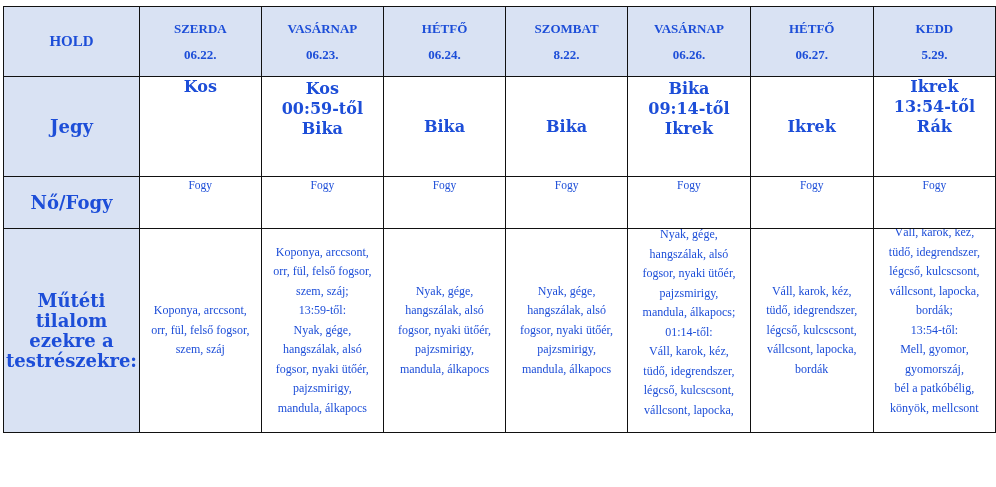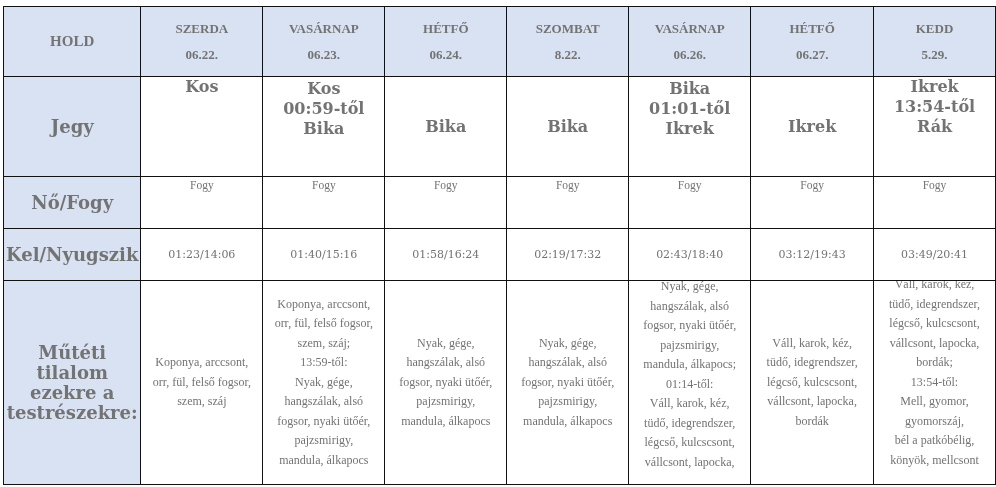--- a/index.html
+++ b/index.html
@@ -2,21 +2,21 @@
 <html><head>
   <meta charset="utf-8">
   <style>
     html, body { margin: 0; padding: 0; background: #ffffff; }
     body { width: 996px; height: 487px; position: relative; overflow: hidden; }
     table.moon {
       position: absolute; left: 3px; top: 6px;
       border-collapse: collapse;
       table-layout: fixed;
       font-family: "DejaVu Serif", "Liberation Serif", serif;
-      color: #737373;
+      color: #1d4ed8;
       border-radius: 29px;
     }
     table.moon td, table.moon th {
       border: 1.5px solid #111111;
       text-align: center;
       padding: 0 2px;
       overflow: hidden;
     }
     .hdr { background: #d9e2f3; }
     th.day {
@@ -117,21 +117,21 @@
           <span>Bika</span>
         </td>
     <td class="jegy mid">
           <span>Bika</span>
         </td>
     <td class="jegy mid">
           <span>Bika</span>
         </td>
     <td class="jegy top2">
           <span>Bika</span>
-          <span>01:01-től</span>
+          <span>09:14-től</span>
           <span>Ikrek</span>
         </td>
     <td class="jegy mid">
           <span>Ikrek</span>
         </td>
     <td class="jegy" style="padding-top:0">
           <span>Ikrek</span>
           <span>13:54-től</span>
           <span>Rák</span>
         </td>
@@ -141,30 +141,20 @@
     <th class="hdr rowhead">Nő/Fogy</th>
     <td class="plain fogy">Fogy</td>
     <td class="plain fogy">Fogy</td>
     <td class="plain fogy">Fogy</td>
     <td class="plain fogy">Fogy</td>
     <td class="plain fogy">Fogy</td>
     <td class="plain fogy">Fogy</td>
     <td class="plain fogy">Fogy</td>
   </tr>
 
-  <tr style="height:52px">
-    <th class="hdr rowhead">Kel/Nyugszik</th>
-    <td class="plain keln">01:23/14:06</td>
-    <td class="plain keln">01:40/15:16</td>
-    <td class="plain keln">01:58/16:24</td>
-    <td class="plain keln">02:19/17:32</td>
-    <td class="plain keln">02:43/18:40</td>
-    <td class="plain keln">03:12/19:43</td>
-    <td class="plain keln">03:49/20:41</td>
-  </tr>
 
   <tr style="height:204px">
     <th class="hdr rowhead">Műtéti tilalom ezekre a testrészekre:</th>
     <td class="tilalom">Koponya, arccsont,
 orr, fül, felső fogsor,
 szem, száj</td>
     <td class="tilalom">Koponya, arccsont,
 orr, fül, felső fogsor,
 szem, száj;
 13:59-től:

